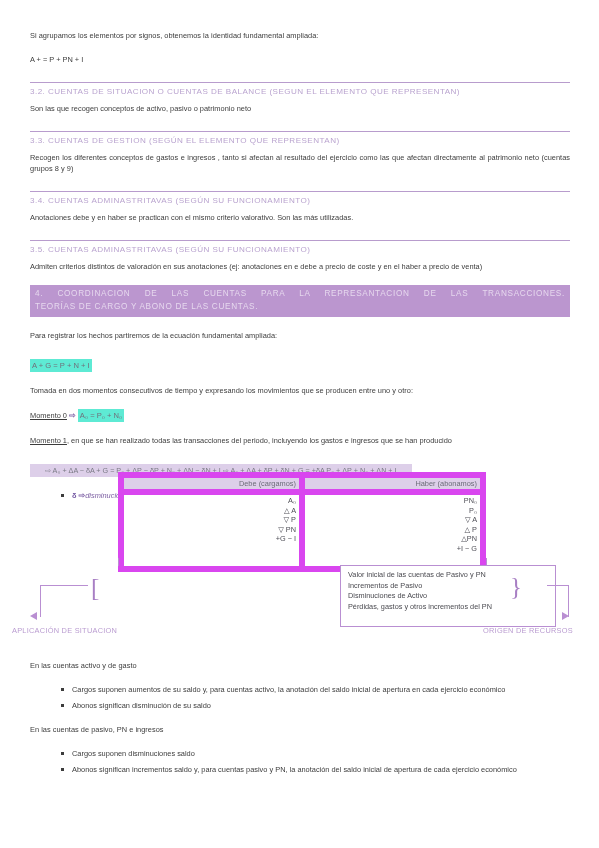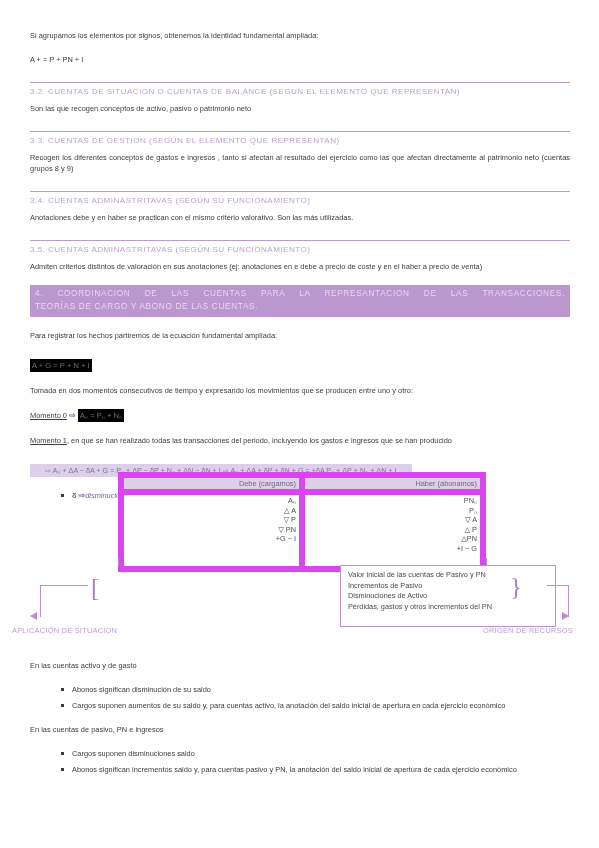--- a/index.html
+++ b/index.html
@@ -77,21 +77,21 @@
   }
   .banner .l1 {
     display: block;
     text-align: justify;
     text-align-last: justify;
   }
   .banner .l2 { display: block; }
 
   
   .hl {
-    background: #000000;
+    background: #5eead4;
     color: #6f6f7a;
     font-size: 7.6px;
     line-height: 11px;
     padding: 1px 2px;
     display: inline-block;
   }
 
   .momento-line {
     font-size: 7.4px;
     line-height: 11px;
@@ -379,22 +379,22 @@
   <div class="arrow" id="arrow-left"></div>
   <div class="arrow" id="arrow-right"></div>
 
   <div class="caption" id="cap-left">APLICACIÓN DE SITUACION</div>
   <div class="caption" id="cap-right">ORIGEN DE RECURSOS</div>
 
   <div class="bottom">
     <p class="para">En las cuentas activo y de gasto</p>
     <div class="gap-md"></div>
     <ul class="bl">
+      <li>Cargos suponen aumentos de su saldo y, para cuentas activo, la anotación del saldo inicial de apertura en cada ejercicio económico</li>
       <li>Abonos significan disminución de su saldo</li>
-      <li>Cargos suponen aumentos de su saldo y, para cuentas activo, la anotación del saldo inicial de apertura en cada ejercicio económico</li>
     </ul>
     <div class="gap-sm"></div>
     <p class="para">En las cuentas de pasivo, PN e ingresos</p>
     <div class="gap-md"></div>
     <ul class="bl">
       <li>Cargos suponen disminuciones saldo</li>
       <li>Abonos significan incrementos saldo y, para cuentas pasivo y PN, la anotación del saldo inicial de apertura de cada ejercicio económico</li>
     </ul>
   </div>
 

